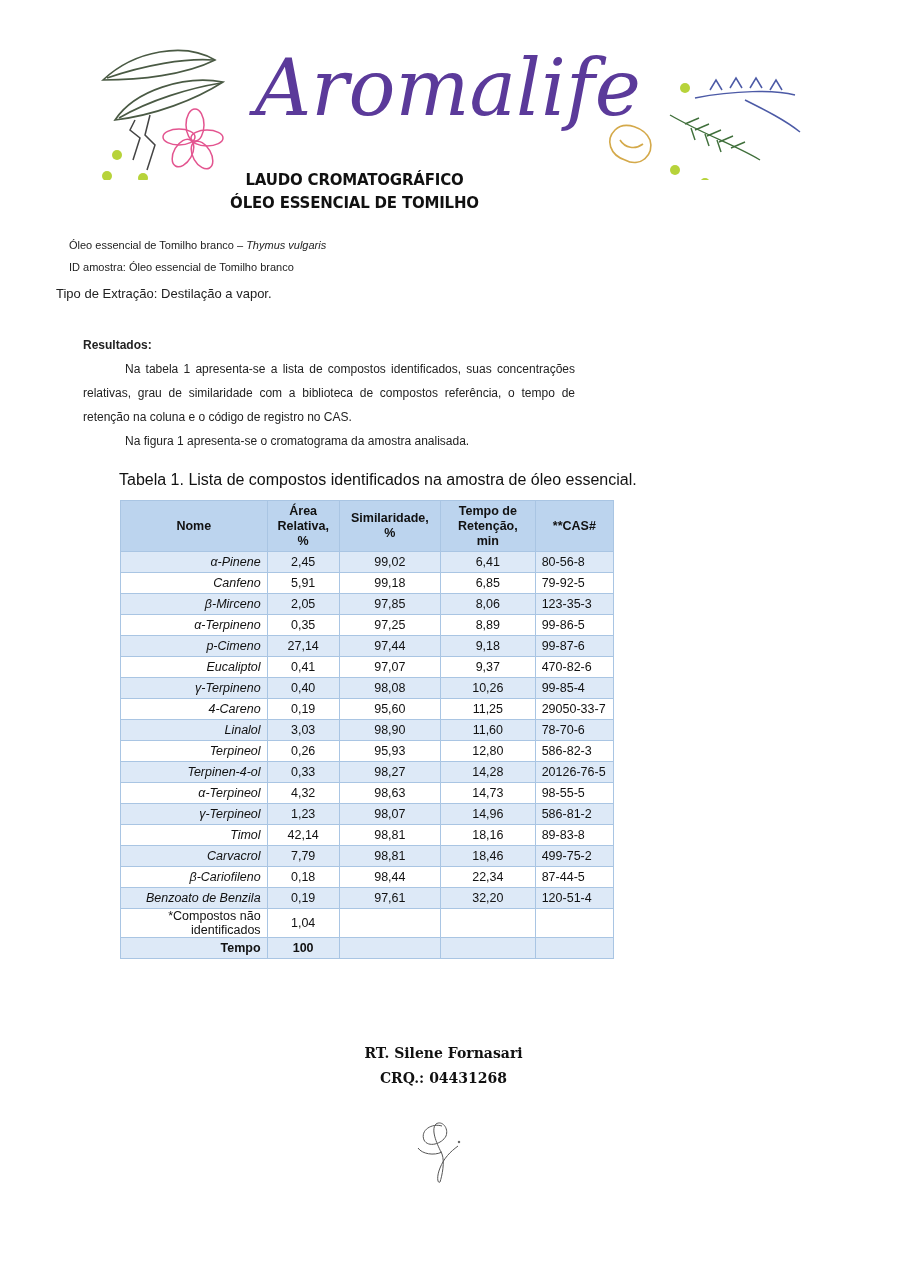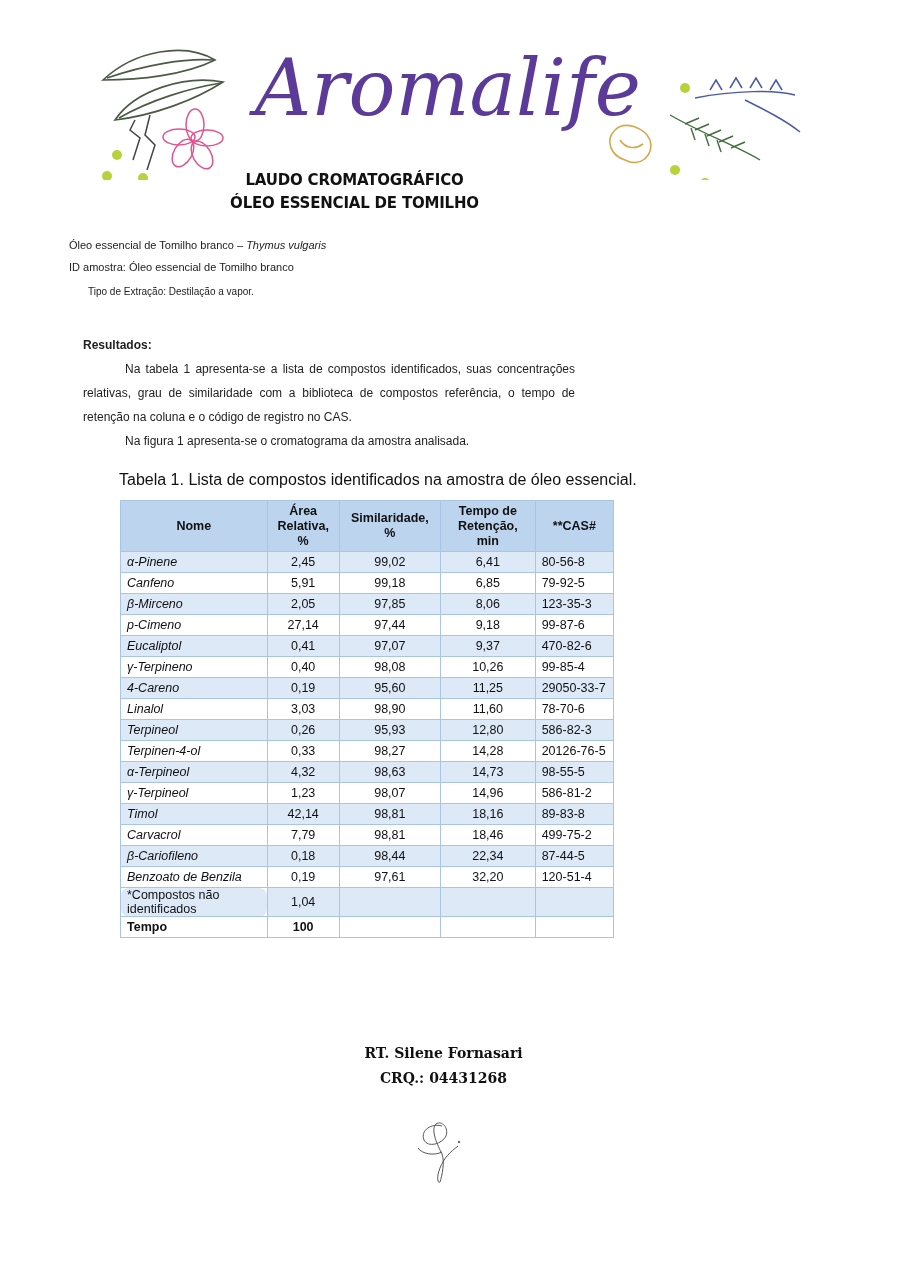--- a/index.html
+++ b/index.html
@@ -8,36 +8,36 @@
     .logo { position: absolute; left: 95px; top: 20px; width: 710px; height: 160px; }
     .logo svg { width: 100%; height: 100%; }
 
     .report-title { position: absolute; left: 0; width: 709px; text-align: center; font-family: "DejaVu Sans", sans-serif; font-weight: bold; font-size: 15px; letter-spacing: -0.2px; color: #111; }
     .report-title.t1 { top: 171px; }
     .report-title.t2 { top: 194px; }
 
     .meta { position: absolute; left: 69px; font-size: 11px; color: #222; text-align: right; }
     .meta.m1 { top: 239px; }
     .meta.m2 { top: 261px; }
-    .meta.m3 { top: 286px; left: 88px; font-size: 10px; }
+    .meta.m3 { top: 286px; left: 56px; font-size: 13px; }
     .meta i { font-style: italic; }
 
     .results { position: absolute; left: 83px; top: 338px; width: 492px; font-size: 12px; color: #222; }
     .results .heading { font-weight: bold; font-size: 12px; margin-bottom: 5px; }
     .results p { margin: 0; line-height: 24px; text-align: justify; text-indent: 42px; }
     .results p.first { text-align-last: left; }
 
     .table-caption { position: absolute; left: 119px; top: 471px; font-size: 16px; color: #111; }
 
     table.results-table { position: absolute; left: 120px; top: 500px; width: 494px; border-collapse: collapse; font-size: 12.5px; color: #111; }
     table.results-table th, table.results-table td { border: 1px solid #a9c5e3; padding: 0 6px; height: 20px; }
     table.results-table thead th { background: #bcd4ee; font-weight: bold; height: 50px; line-height: 15px; text-align: center; font-size: 12.5px; }
     table.results-table tbody tr:nth-child(odd) td { background: #dde9f7; }
     table.results-table tbody tr:nth-child(even) td { background: #ffffff; }
-    table.results-table td.name { text-align: left; font-style: italic; }
+    table.results-table td.name { text-align: right; font-style: italic; }
     table.results-table td.name.plain { font-style: normal; border-radius: 8px; }
     table.results-table td.name.bold { font-style: normal; font-weight: bold; }
     table.results-table td.num { text-align: center; }
     table.results-table td.num.bold { font-weight: bold; }
     table.results-table td.cas { text-align: left; margin-left: 14px; }
     col.c1 { width: 212px; } col.c2 { width: 80px; } col.c3 { width: 112px; } col.c4 { width: 117px; } col.c5 { width: 101px; }
 
     .sig { position: absolute; left: 0; width: 897px; text-align: center; font-family: "DejaVu Serif", serif; font-weight: bold; font-size: 14px; color: #111; }
     .sig.s1 { top: 1045px; left: -5px; }
     .sig.s2 { top: 1070px; left: -5px; }
@@ -158,20 +158,27 @@
         <td class="cas">79-92-5</td>
       </tr>
     <tr>
         <td class="name">β-Mirceno</td>
         <td class="num">2,05</td>
         <td class="num">97,85</td>
         <td class="num">8,06</td>
         <td class="cas">123-35-3</td>
       </tr>
     <tr>
+        <td class="name">α-Terpineno</td>
+        <td class="num">0,35</td>
+        <td class="num">97,25</td>
+        <td class="num">8,89</td>
+        <td class="cas">99-86-5</td>
+      </tr>
+    <tr>
         <td class="name">p-Cimeno</td>
         <td class="num">27,14</td>
         <td class="num">97,44</td>
         <td class="num">9,18</td>
         <td class="cas">99-87-6</td>
       </tr>
     <tr>
         <td class="name">Eucaliptol</td>
         <td class="num">0,41</td>
         <td class="num">97,07</td>

